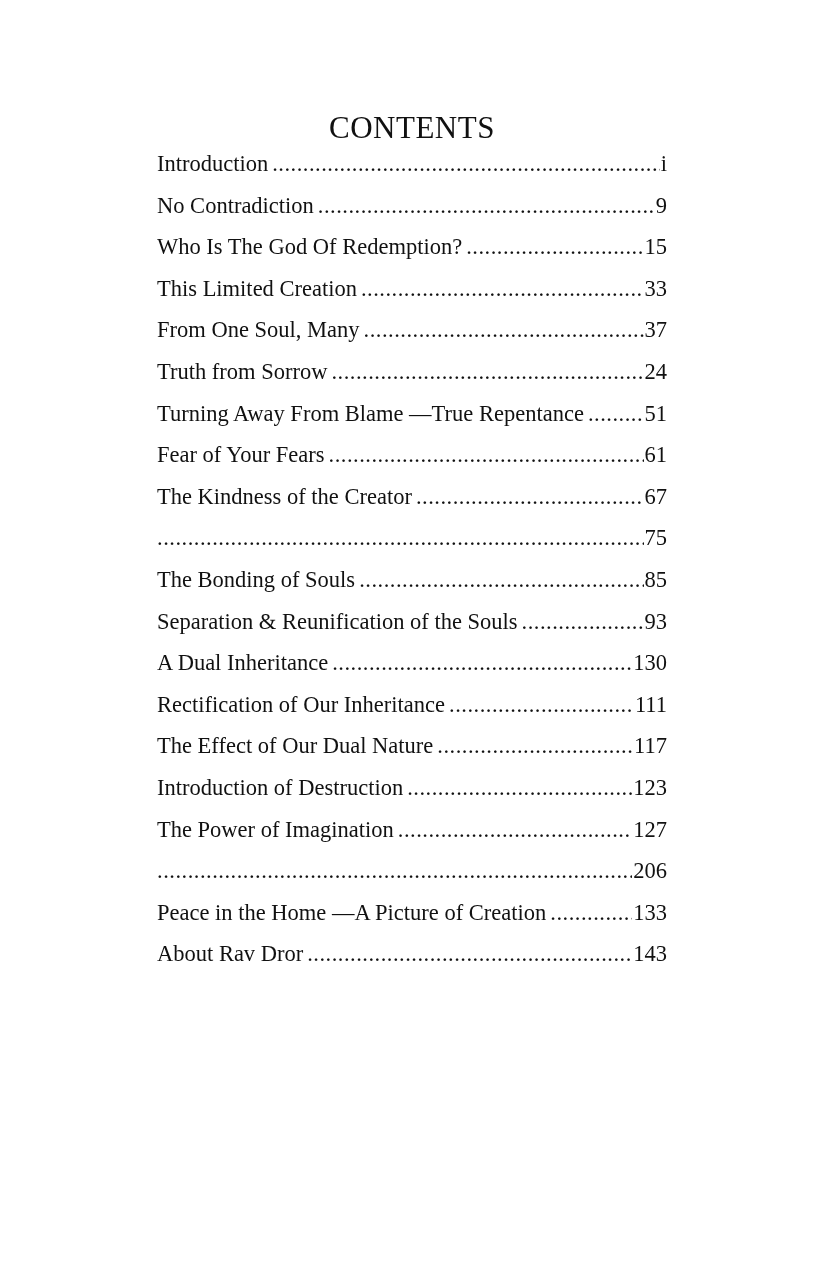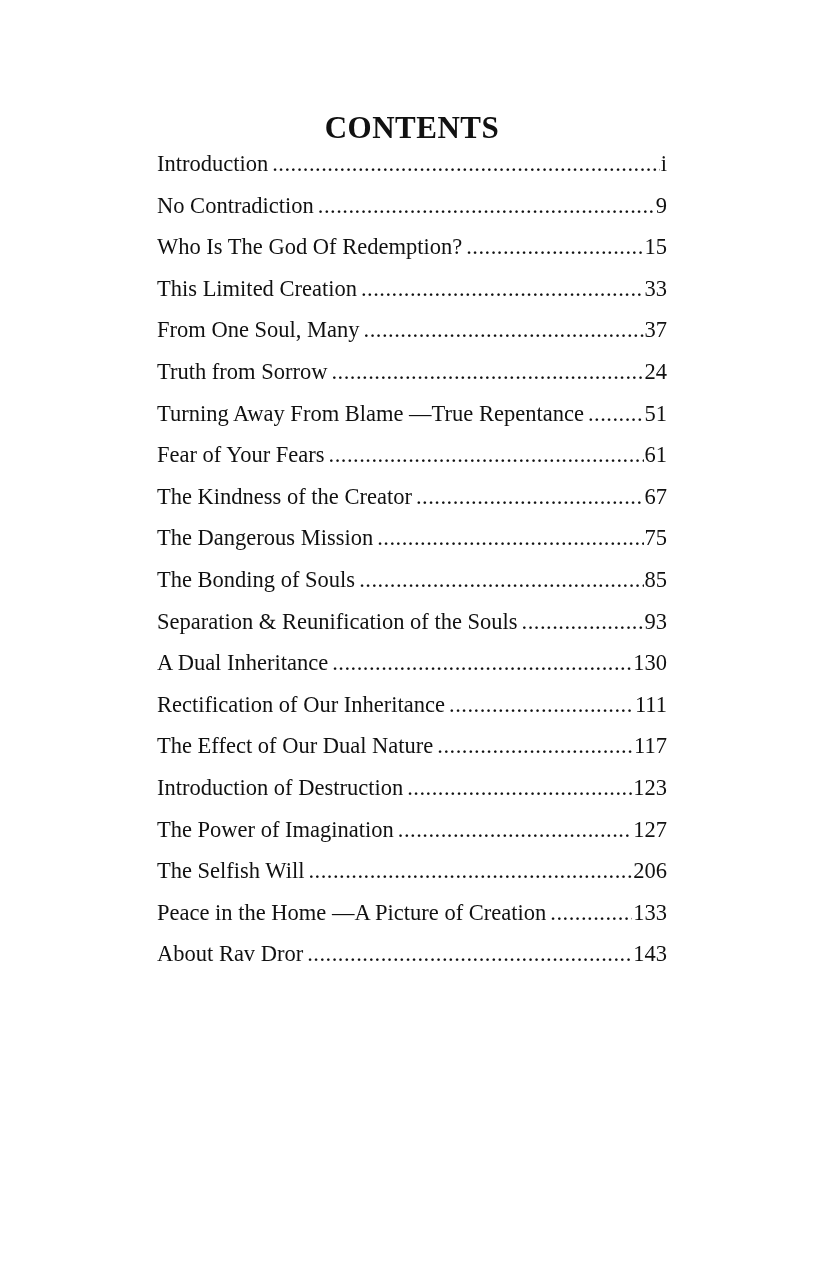--- a/index.html
+++ b/index.html
@@ -12,21 +12,21 @@
     overflow: hidden;
   }
   .page { position: absolute; left: 157px; top: 106px; width: 510px; }
   .title {
     text-align: center;
     font-size: 31px;
     letter-spacing: 0.5px;
     line-height: 44px;
     height: 44px;
     margin: 0 0 0 0;
-    font-weight: bold;
+    font-weight: normal;
   }
   .toc { list-style: none; margin: 0; padding: 0; }
   .entry {
     display: flex;
     align-items: baseline;
     height: 41.6px;
     line-height: 41.6px;
     font-size: 22.5px;
     white-space: nowrap;
     overflow: hidden;
@@ -89,21 +89,20 @@
         <span class="label">Fear of Your Fears</span>
         <span class="leader"></span>
         <span class="pagenum">61</span>
       </li>
     <li class="entry">
         <span class="label">The Kindness of the Creator</span>
         <span class="leader"></span>
         <span class="pagenum">67</span>
       </li>
     <li class="entry">
-        <span class="label">The Dangerous Mission</span>
         <span class="leader"></span>
         <span class="pagenum">75</span>
       </li>
     <li class="entry">
         <span class="label">The Bonding of Souls</span>
         <span class="leader"></span>
         <span class="pagenum">85</span>
       </li>
     <li class="entry">
         <span class="label">Separation &amp; Reunification of the Souls</span>
@@ -129,21 +128,20 @@
         <span class="label">Introduction of Destruction</span>
         <span class="leader"></span>
         <span class="pagenum">123</span>
       </li>
     <li class="entry">
         <span class="label">The Power of Imagination</span>
         <span class="leader"></span>
         <span class="pagenum">127</span>
       </li>
     <li class="entry">
-        <span class="label">The Selfish Will</span>
         <span class="leader"></span>
         <span class="pagenum">206</span>
       </li>
     <li class="entry">
         <span class="label">Peace in the Home  —A Picture of Creation</span>
         <span class="leader"></span>
         <span class="pagenum">133</span>
       </li>
     <li class="entry">
         <span class="label">About Rav Dror</span>

